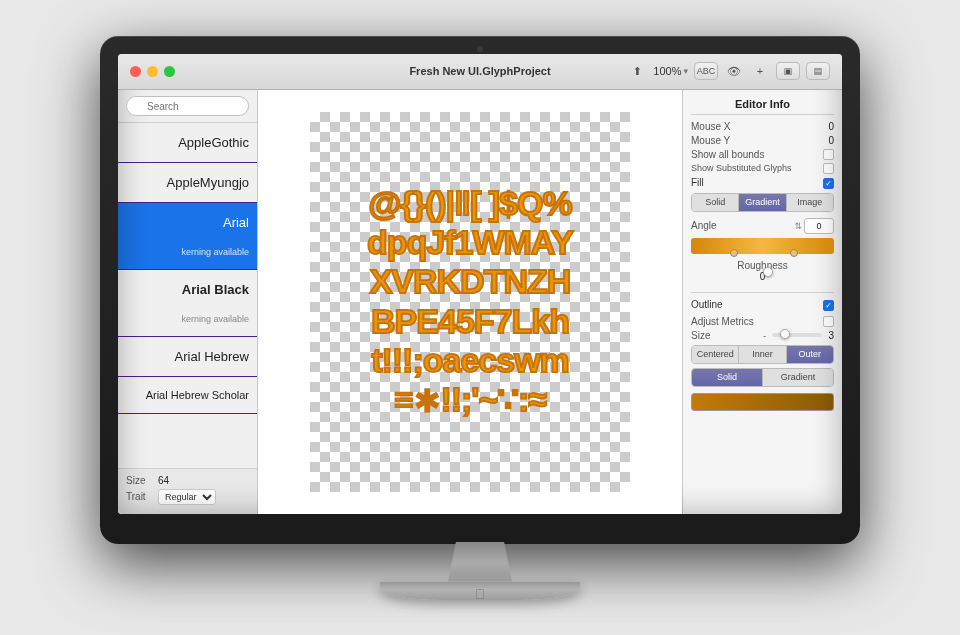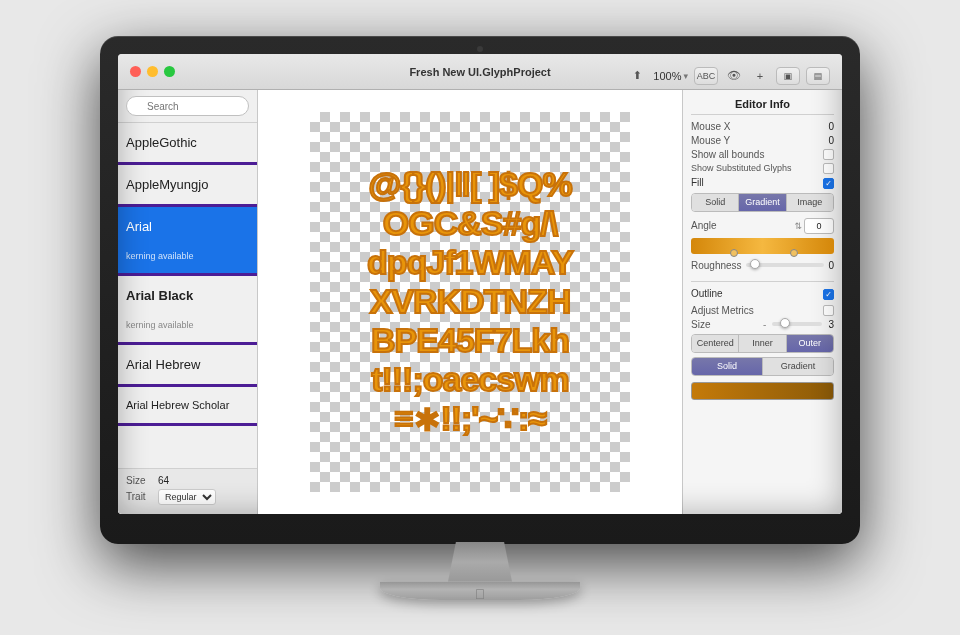--- a/index.html
+++ b/index.html
@@ -72,21 +72,21 @@
       display: flex;
       flex-direction: column;
       height: 100%;
       background: #f5f5f5;
     }
 
     .title-bar {
       background: linear-gradient(180deg, #e8e8e8 0%, #d8d8d8 100%);
       height: 36px;
       display: flex;
-      align-items: flex-start;
+      align-items: center;
       padding: 12px 12px;
       border-bottom: 1px solid #b0b0b0;
       position: relative;
     }
 
     .traffic-lights {
       display: flex;
       gap: 6px;
       align-items: center;
     }
@@ -190,25 +190,25 @@
       color: #999;
     }
 
     .font-list {
       flex: 1;
       overflow-y: auto;
     }
 
     .font-item {
       padding: 12px 8px;
-      border-bottom: 3px solid #4c1d95;
+      border-bottom: 1px solid #4c1d95;
       cursor: pointer;
       display: flex;
       flex-direction: column;
-      align-items: flex-start;
+      align-items: flex-end;
     }
 
     .font-item.selected {
       background: #1a73e8;
     }
 
     .font-name {
       font-size: 13px;
       color: #222;
       text-align: center;
@@ -431,20 +431,21 @@
       border: 1px solid #888;
       border-radius: 50%;
       transform: translateX(-50%);
     }
 
     .roughness-row {
       display: flex;
       align-items: center;
       justify-content: space-between;
       margin: 4px 0;
+      flex-direction: column;
     }
 
     .slider-bar {
       flex: 1;
       height: 4px;
       background: #ddd;
       border-radius: 2px;
       margin: 0 4px;
       position: relative;
     }
@@ -677,21 +678,20 @@
                   <option>Italic</option>
                 </select>
               </div>
             </div>
           </div>
 
           <div class="main-canvas">
             <div class="canvas-content">
               <div style="font-family: Arial, sans-serif; font-size: 34px; font-weight: bold; color: #e8950a; -webkit-text-stroke: 2px #c8720a; line-height: 1.15; text-align: center; padding: 8px; letter-spacing: -1px;">
                 <div>@{}()|‖[ ]$Q%</div>
-                <div>OGC&amp;S#g/\</div>
                 <div>dpqJf1WMAY</div>
                 <div>XVRKDTNZH</div>
                 <div>BPE45F7Lkh</div>
                 <div>t!!!;oaecswm</div>
                 <div>≡∗!!;'~∵:≈</div>
               </div>
             </div>
           </div>
 
           <div class="right-panel">

